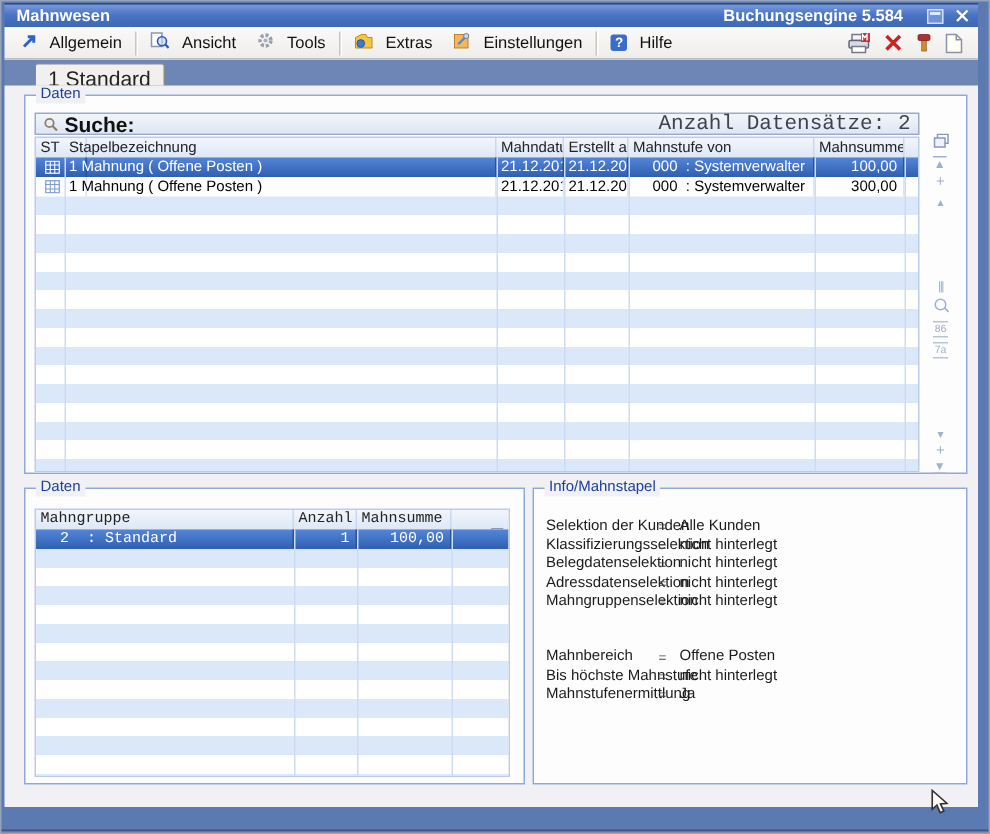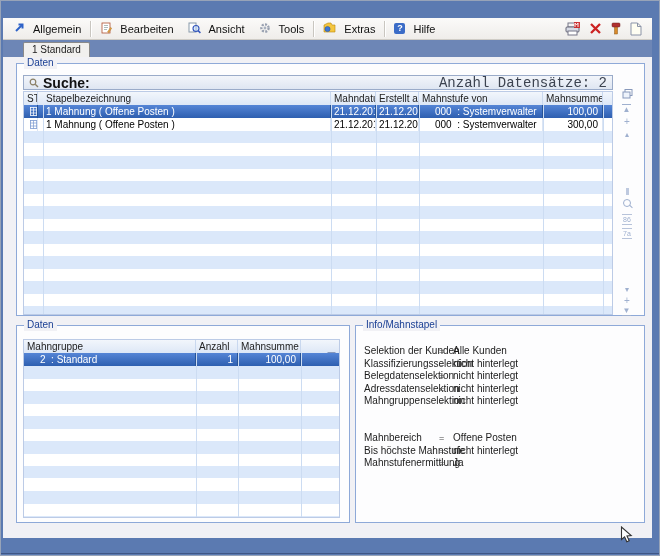--- a/index.html
+++ b/index.html
@@ -25,21 +25,21 @@
     background:linear-gradient(180deg,#fbfaf9,#efedea);border-bottom:1px solid #cfccc6;
     display:flex;align-items:center;padding-left:4px;box-sizing:border-box;}
   .menu-item{display:flex;align-items:center;gap:8px;padding:2px 7px;color:#111;cursor:default;}
   .menu-sep{width:1px;height:16px;background:#c9c6c0;box-shadow:1px 0 0 #ffffff;margin:0 2px;}
   .mb-actions{margin-left:auto;display:flex;align-items:center;gap:8px;padding-right:10px;}
   .mb-actions .act{display:flex;align-items:center;}
 
   
   .tabstrip{position:absolute;left:3px;top:40px;right:8px;height:17px;background:#6d86b6;}
   .tab{position:absolute;left:20px;top:2px;height:15px;background:#f1f0ee;border:1px solid #8a8a8a;border-bottom:none;
-    padding:1px 8px 0 8px;font-size:10px;color:#222;border-radius:2px 2px 0 0;box-sizing:border-box;}
+    padding:1px 8px 0 8px;font-size:14px;color:#222;border-radius:2px 2px 0 0;box-sizing:border-box;}
 
   
   .content{position:absolute;left:3px;top:57px;right:8px;bottom:18px;background:#f1f1f5;}
 
   
   .group{position:absolute;border:1px solid #8ea9d8;background:#fdfdfe;box-sizing:border-box;}
   #group-main{left:16px;top:63px;width:629px;height:253px;}
   #group-bl{left:16px;top:325px;width:334px;height:198px;}
   #group-info{left:355px;top:325px;width:290px;height:198px;}
   .group-label{position:absolute;top:-7px;left:7px;background:#f1f1f5;padding:0 3px;font-size:10px;
@@ -49,37 +49,37 @@
   .searchbar{position:absolute;left:6px;top:11px;width:590px;height:15px;box-sizing:border-box;
     border:1px solid #9aabc9;background:linear-gradient(180deg,#f2f5fa,#dfe6f2);
     display:flex;align-items:center;font-size:14px;padding:0 5px;gap:4px;}
   .search-label{font-weight:bold;color:#111;}
   .search-ph{font-style:italic;color:#8a93a3;}
   .search-count{margin-left:auto;color:#3c4350;font-family:Liberation Mono, monospace;}
 
   
   .tbl{position:absolute;box-sizing:border-box;border:1px solid #bccbe6;background:#fff;overflow:hidden;}
   #tbl-main{left:6px;top:27px;width:590px;height:224px;}
-  #tbl-bl{left:6px;top:13px;width:317px;height:179px;}
+  #tbl-bl{left:6px;top:13px;width:317px;height:179px;font-family:Liberation Mono, monospace;}
   .thead{position:absolute;left:0;top:0;right:0;height:13px;
     background:linear-gradient(180deg,#f2f6fc,#dde7f6);border-bottom:1px solid #b9c9e6;font-size:10px;color:#222;}
   .th,.td{position:absolute;top:0;bottom:0;box-sizing:border-box;padding:1px 0 0 3px;
     white-space:pre;overflow:hidden;font-size:10px;line-height:11px;}
   .th{border-right:1px solid #c9d8ef;}
   .tr{position:absolute;left:0;right:0;height:13px;}
   .tr .td{border-right:1px solid #dbe5f4;}
   .tr.sel{background:linear-gradient(180deg,#5585d6,#2e5fb0);color:#fff;}
   .tr.sel .td{border-right:1px solid #265397;}
   .right{text-align:right;padding-right:4px;padding-left:12px;}
   .stripes{position:absolute;left:0;right:0;bottom:0;
     background:repeating-linear-gradient(180deg,#dbe8fa 0px,#dbe8fa 12.5px,#ffffff 12.5px,#ffffff 25px);}
   .vline{position:absolute;width:1px;background:#ccdcf2;}
 
   
-  #tbl-main .c0{left:0;width:14px;}
+  #tbl-main .c0{left:0;width:34px;}
   #tbl-main .c1{left:19px;width:288px;}
   #tbl-main .c2{left:307px;width:45px;}
   #tbl-main .c3{left:352px;width:43px;}
   #tbl-main .c4{left:395px;width:124px;}
   #tbl-main .c5{left:519px;width:60px;}
   #tbl-main .c6{left:579px;width:9px;border-right:none;}
   #tbl-main .td.c4{padding-left:16px;}
   #tbl-main .stripes{top:39px;}
   #tbl-main .vline{top:13px;bottom:0;}
 
@@ -116,42 +116,42 @@
     font-size:9px;text-align:center;line-height:11px;border-radius:2px;}
 
   .cursor{position:absolute;left:620px;top:526px;z-index:50;}
 </style>
 </head>
 <body>
 
 <div class="outer">
 <div class="frame"></div>
 
+<div class="titlebar">
+  <span class="tb-title">Mahnwesen</span>
+  <span class="tb-engine">Buchungsengine 5.584</span>
+  <span class="tb-restore"></span>
+  <span class="tb-close">
+    <svg width="9" height="9">
+          <path d="M1 1 L8 8 M8 1 L1 8" stroke="#ffffff" stroke-width="1.6"></path>
+        </svg>
+  </span>
+</div>
 
 <div class="menubar">
   <div class="menu-item">
     <span>
       <svg width="11" height="11">
             <path d="M2 9 L8 3" stroke="#2e62c8" stroke-width="2"></path>
             <path d="M4.5 2.5 h4 v4" fill="none" stroke="#2e62c8" stroke-width="2"></path>
           </svg>
     </span>
     <span>Allgemein</span>
   </div>
   <div class="menu-sep"></div>
-  <div class="menu-item">
-    <span>
-      <svg width="12" height="12">
-            <rect x="2" y="1" width="8" height="10" fill="#fff" stroke="#b05030" stroke-width="0.8"></rect>
-            <path d="M4 3.5h4 M4 5.5h4 M4 7.5h3" stroke="#9aa" stroke-width="0.8"></path>
-            <path d="M7.5 10 L10.6 5.4 l1.1 0.8 L8.6 10.8 z" fill="#e8a33d" stroke="#a06a1a" stroke-width="0.4"></path>
-          </svg>
-    </span>
-    <span>Bearbeiten</span>
-  </div>
   <div class="menu-item">
     <span>
       <svg width="13" height="12">
             <rect x="1" y="1" width="7" height="9" fill="#fff" stroke="#8899aa"></rect>
             <circle cx="8" cy="6.5" r="3" fill="rgba(190,215,250,0.55)" stroke="#3355bb" stroke-width="1.1"></circle>
             <line x1="10.2" y1="8.7" x2="12.4" y2="10.9" stroke="#3355bb" stroke-width="1.5"></line>
           </svg>
     </span>
     <span>Ansicht</span>
   </div>
@@ -166,20 +166,30 @@
   </div>
   <div class="menu-sep"></div>
   <div class="menu-item">
     <span>
       <svg width="13" height="11">
             <path d="M1 3 l4 -2 h3 l1 2 h3 v7 H1 z" fill="#f5c63f" stroke="#b8860b" stroke-width="0.6"></path>
             <circle cx="4.5" cy="7" r="2.6" fill="#3e77d6" stroke="#1c4fa0" stroke-width="0.5"></circle>
           </svg>
     </span>
     <span>Extras</span>
+  </div>
+  <div class="menu-item">
+    <span>
+      <svg width="12" height="12">
+            <rect x="1" y="2" width="9" height="9" fill="#f6b65c" stroke="#b87820" stroke-width="0.6"></rect>
+            <path d="M3.5 8.5 L8.5 3.5" stroke="#4a90d9" stroke-width="1.6"></path>
+            <circle cx="8.8" cy="3" r="1.7" fill="#cfd6e2" stroke="#667788" stroke-width="0.6"></circle>
+          </svg>
+    </span>
+    <span>Einstellungen</span>
   </div>
   <div class="menu-sep"></div>
   <div class="menu-item">
     <span class="hilfe-ic">?</span>
     <span>Hilfe</span>
   </div>
 
   <div class="mb-actions">
     <span class="act">
       <svg width="16" height="14">

